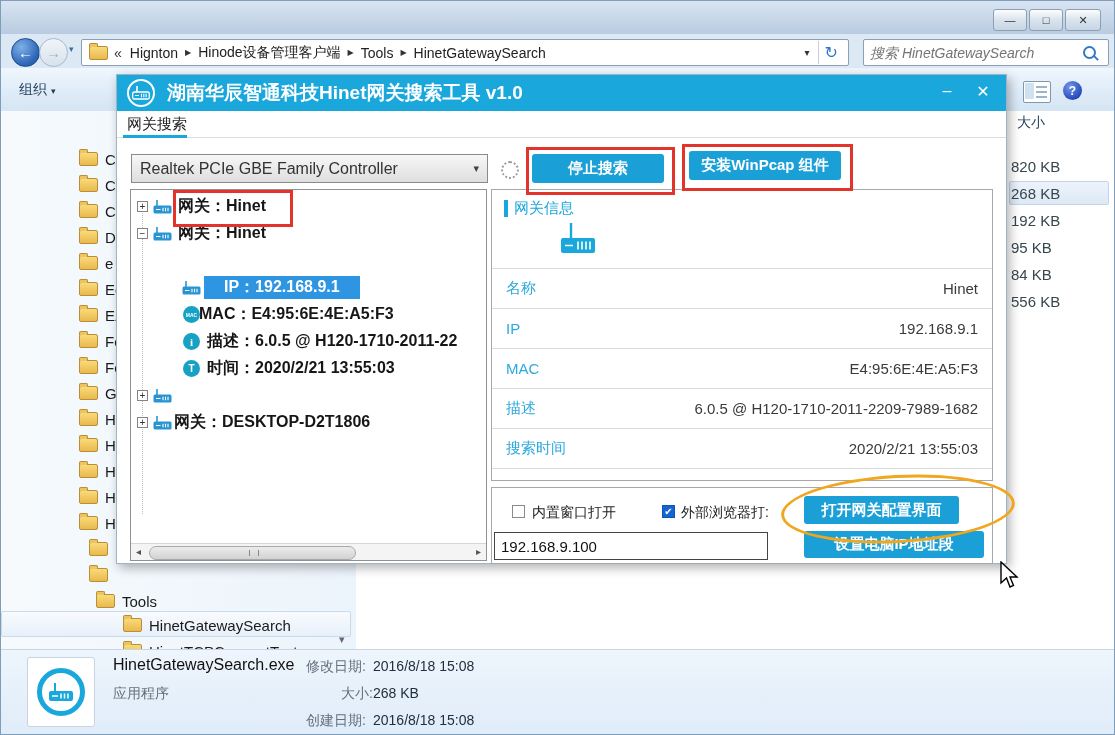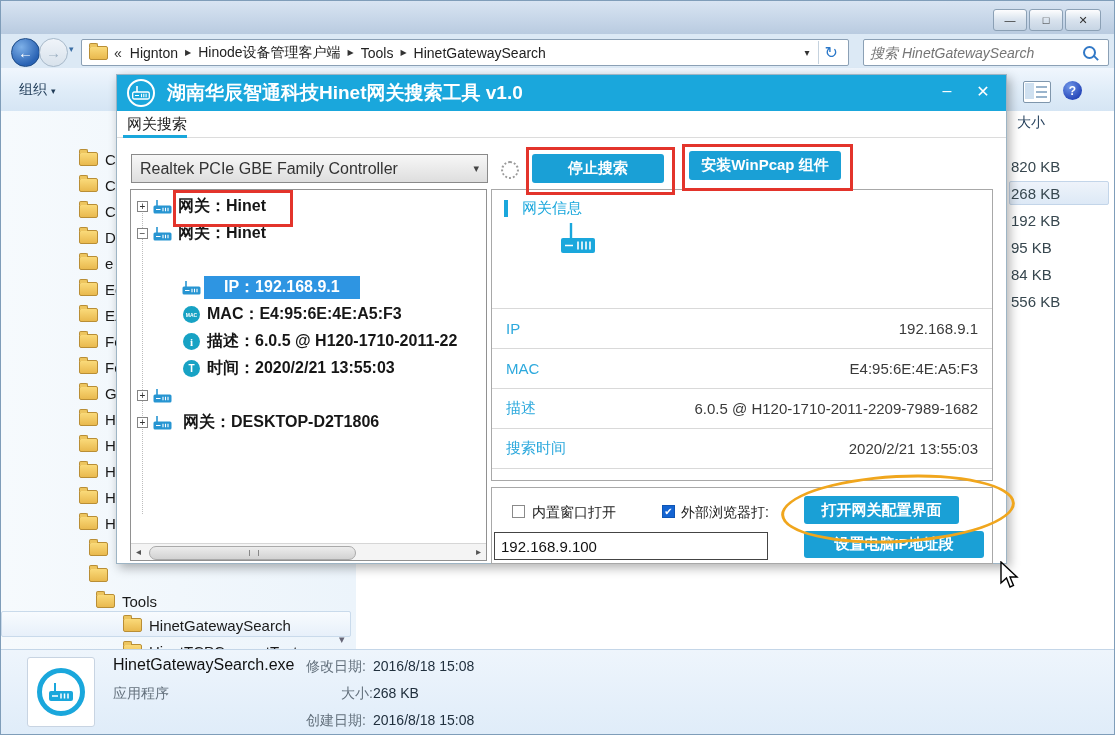--- a/index.html
+++ b/index.html
@@ -56,21 +56,21 @@
   .badge{width:17px;height:17px;border-radius:50% 50% 50% 50%;background:#17a2c4;color:#fff;display:flex;align-items:center;
          justify-content:center;flex:none;font-weight:700;}
   .treesel{background:#2e95e2;color:#fff;padding:1px 20px;}
   .hscroll{position:absolute;left:0;bottom:0;width:100%;height:17px;background:#f4f4f4;border-top:1px solid #d6d6d6;box-sizing:border-box;}
   .harrow{position:absolute;top:2px;font-size:10px;color:#555;}
   .hthumb{position:absolute;left:18px;top:2px;width:205px;height:12px;border:1px solid #a9a9a9;border-radius:7px;
           background:linear-gradient(#ececec,#d2d2d2);}
   .hthumb::after{content:"";position:absolute;left:50%;top:3px;width:8px;height:6px;
           border-left:1px solid #888;border-right:1px solid #888;margin-left:-4px;background:linear-gradient(90deg,transparent 45%,#888 45%,#888 55%,transparent 55%);}
   .infobox{position:absolute;left:374px;top:114px;width:502px;height:292px;border:1px solid #a8a8a8;box-sizing:border-box;}
-  .infohdr{position:absolute;left:12px;top:9px;display:flex;align-items:center;gap:14px;color:#1aa7dc;font-size:15px;}
+  .infohdr{position:absolute;left:12px;top:9px;display:flex;align-items:center;gap:6px;color:#1aa7dc;font-size:15px;}
   .infohdr .bar{width:4px;height:17px;background:#1aa7dc;}
   .inforow{position:absolute;left:0;width:100%;height:40px;border-top:1px solid #d9d9d9;box-sizing:border-box;
            display:flex;align-items:center;justify-content:space-between;padding:0 14px;box-sizing:border-box;}
   .inforow .l{color:#2da9dd;font-size:15px;}
   .inforow .v{color:#3a3a3a;font-size:15px;}
   .botbox{position:absolute;left:374px;top:412px;width:502px;height:77px;border:1px solid #a8a8a8;box-sizing:border-box;}
   .cbox{position:absolute;width:13px;height:13px;border:1px solid #8a8a8a;background:#fff;box-sizing:border-box;}
   .cboxchecked{background:#1464d2;border-color:#0f55b4;color:#fff;font-size:10px;line-height:11px;text-align:center;}
   .cblabel{position:absolute;font-size:14px;color:#222;white-space:nowrap;}
   .ipinput{position:absolute;left:2px;top:44px;width:274px;height:28px;border:1px solid #444;font-size:15px;color:#111;
@@ -299,21 +299,21 @@
         <svg style="position:absolute;left:51px;" width="19" height="15" viewBox="0 0 19 15">
           <path d="M4 1 V7" stroke="#2795d2" stroke-width="1.6" fill="none"></path>
             <rect x="0.5" y="6.5" width="18" height="8" rx="1.5" fill="#2795d2"></rect>
           <path d="M3 10.5 h4.5 M10 8.8 v3.4 M12.5 8.8 v3.4 M15 8.8 v3.4" stroke="#fff" stroke-width="1.1"></path>
           </svg>
         <span class="treesel" style="position:absolute;left:73px;">IP：192.168.9.1</span>
       </div>
 
       <div class="trow" style="top:111px;">
         <span class="badge" style="position:absolute;left:52px;font-size:5px;">MAC</span>
-        <span style="position:absolute;left:76px;">MAC：E4:95:6E:4E:A5:F3</span>
+        <span style="position:absolute;left:68px;">MAC：E4:95:6E:4E:A5:F3</span>
       </div>
 
       <div class="trow" style="top:138px;">
         <span class="badge" style="position:absolute;left:52px;font-size:11px;font-family:'Liberation Serif',serif;">i</span>
         <span style="position:absolute;left:76px;white-space:nowrap;">描述：6.0.5 @ H120-1710-2011-22</span>
       </div>
 
       <div class="trow" style="top:165px;">
         <span class="badge" style="position:absolute;left:52px;font-size:10px;">T</span>
         <span style="position:absolute;left:76px;">时间：2020/2/21 13:55:03</span>
@@ -328,21 +328,21 @@
           </svg>
       </div>
 
       <div class="trow" style="top:219px;">
         <span class="expander" style="left:6px;">+</span>
         <svg style="position:absolute;left:22px;" width="19" height="15" viewBox="0 0 19 15">
           <path d="M4 1 V7" stroke="#2795d2" stroke-width="1.6" fill="none"></path>
             <rect x="0.5" y="6.5" width="18" height="8" rx="1.5" fill="#2795d2"></rect>
           <path d="M3 10.5 h4.5 M10 8.8 v3.4 M12.5 8.8 v3.4 M15 8.8 v3.4" stroke="#fff" stroke-width="1.1"></path>
           </svg>
-        <span style="position:absolute;left:52px;text-align:right;">网关：DESKTOP-D2T1806</span>
+        <span style="position:absolute;left:43px;text-align:right;">网关：DESKTOP-D2T1806</span>
       </div>
 
       <div class="redbox" style="left:42px;top:0px;width:114px;height:31px;"></div>
 
       <div class="hscroll">
         <span class="harrow" style="left:5px;">◂</span>
         <div class="hthumb"></div>
         <span class="harrow" style="right:5px;">▸</span>
       </div>
     </div>
@@ -350,20 +350,24 @@
     <div class="infobox">
       <div class="infohdr">
         <span class="bar"></span>
         <span>网关信息</span>
       </div>
       <svg style="position:absolute;left:66px;top:30px;" width="40" height="40" viewBox="0 0 40 40">
         <path d="M13 3 V18" stroke="#1aa7dc" stroke-width="2.4" fill="none"></path>
         <rect x="3" y="18" width="34" height="15" rx="2" fill="#1aa7dc"></rect>
         <path d="M7 25.5 h8 M20 21.5 v8 M24 21.5 v8 M28 21.5 v8 M32 21.5 v8" stroke="#fff" stroke-width="1.6"></path>
       </svg>
+      <div class="inforow" style="top:78px;">
+        <span class="l">名称</span>
+        <span class="v">Hinet</span>
+      </div>
       <div class="inforow" style="top:118px;">
         <span class="l">IP</span>
         <span class="v">192.168.9.1</span>
       </div>
       <div class="inforow" style="top:158px;">
         <span class="l">MAC</span>
         <span class="v">E4:95:6E:4E:A5:F3</span>
       </div>
       <div class="inforow" style="top:198px;">
         <span class="l">描述</span>

